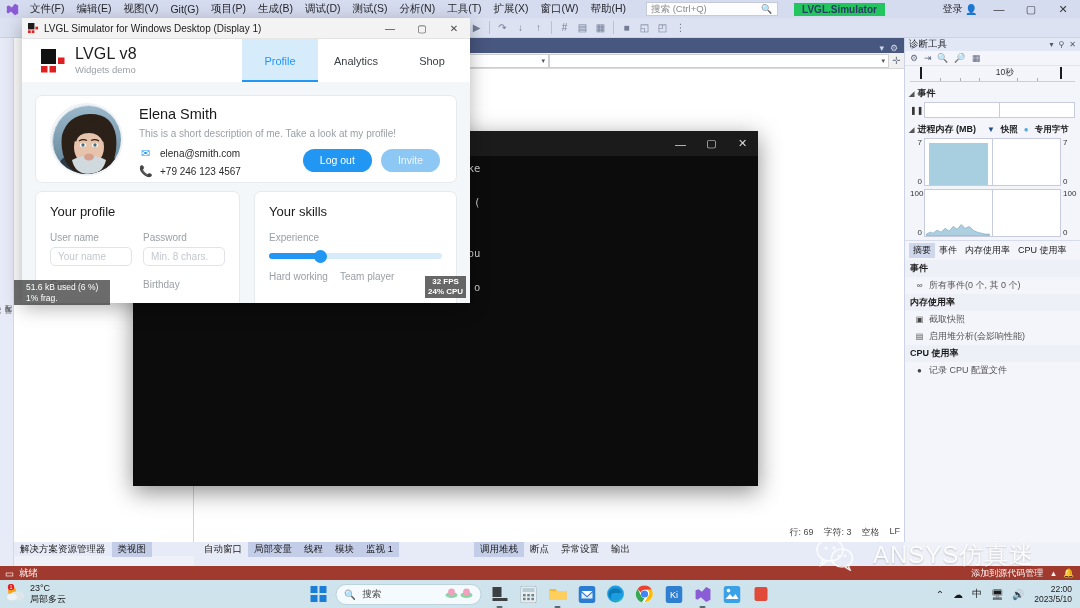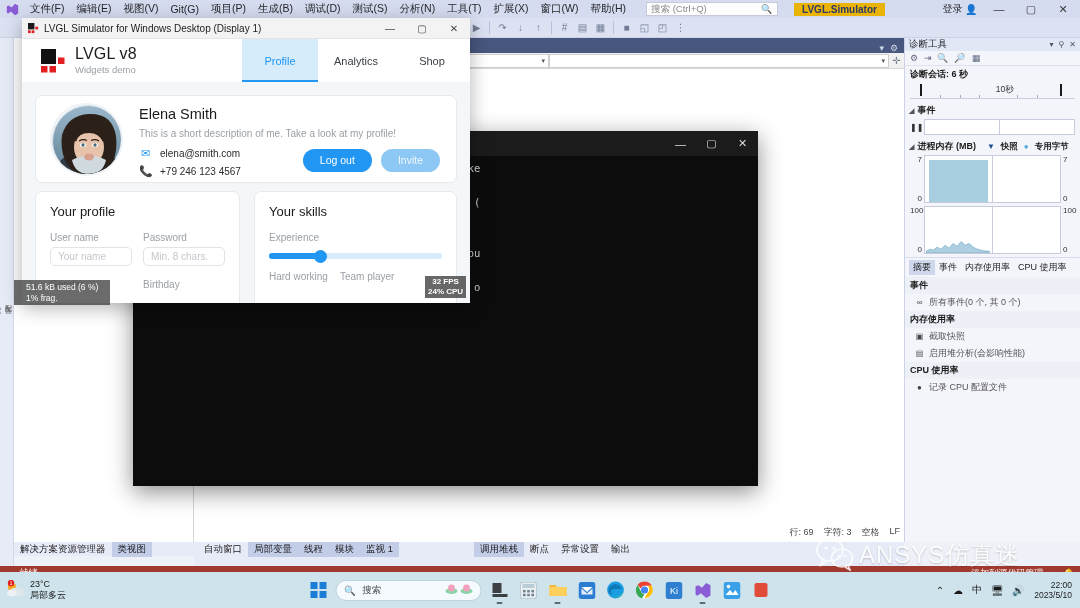--- a/index.html
+++ b/index.html
@@ -17,21 +17,21 @@
     height:18px; background:#d6dcf0; display:flex; align-items:center;
     font-size:10.5px; color:#1e1e1e; padding-left:4px; gap:0;
   }
   .vs-logo { width:16px; height:14px; display:flex; align-items:center; justify-content:center; margin-right:4px; }
   .vs-menu-item { padding:2px 6px; white-space:nowrap; color:#26272b; }
   .vs-search-box {
     margin-left:14px; width:132px; height:14px; background:#fdfdfe; border:1px solid #c6cbdc;
     display:flex; align-items:center; padding:0 4px; font-size:9.5px; color:#8a8a8a; position:relative;
   }
   .vs-search-box .mag { position:absolute; right:4px; color:#555; font-size:9px; }
-  .vs-solname { margin-left:16px; font-weight:bold; font-size:10px; color:#2b3a67; background:#eab308; padding:1px 8px; }
+  .vs-solname { margin-left:16px; font-weight:bold; font-size:10px; color:#2b3a67; background:#22c55e; padding:1px 8px; }
   .vs-right { margin-left:auto; display:flex; align-items:center; gap:2px; padding-right:2px; }
   .vs-signin { font-size:10px; color:#26272b; padding:0 4px; display:flex; align-items:center; gap:3px;}
   .wbtn { width:30px; height:18px; display:flex; align-items:center; justify-content:center; font-size:11px; color:#3a3a3a; }
 
   .vs-toolbar {
     height:20px; background:#dce2f2; display:flex; align-items:center; padding-left:4px; gap:3px;
     border-bottom:1px solid #ccd3e8;
   }
   .tb-ico { width:15px; height:15px; display:flex; align-items:center; justify-content:center; opacity:.65; font-size:10px; color:#3c4763; }
   .tb-sep { width:1px; height:13px; background:#b9c1da; margin:0 2px; }
@@ -176,27 +176,27 @@
                  background:#2196f3; border-radius:50%; }
   .chk-row { display:flex; gap:12px; margin-top:12px; font-size:10px; color:#9aa0a6; }
 
   
   #fps-badge { position:absolute; left:425px; top:276px; background:rgba(60,60,60,.78); color:#fff;
                font-size:8px; line-height:10px; padding:1px 3px; text-align:center; font-weight:bold; }
   #mem-tip { position:absolute; left:14px; top:280px; background:rgba(70,70,70,.80); color:#fff;
              font-size:8.5px; line-height:10.5px; padding:2px 12px; }
 
   
-  #watermark { position:absolute; left:815px; top:537px; display:flex; align-items:center; gap:4px;
+  #watermark { position:absolute; left:815px; top:537px; display:flex; align-items:center; gap:18px;
                opacity:.85; pointer-events:none; }
   #watermark .wtxt { font-size:24px; color:#fff; font-family:"Liberation Sans", sans-serif; letter-spacing:1px;
                      text-shadow:0 1px 2px rgba(0,0,0,.25); }
 
   
-  #taskbar { position:absolute; left:0; right:0; bottom:0; height:36px; background:#cfe3ec; display:flex; align-items:center; }
+  #taskbar { position:absolute; left:0; right:0; bottom:0; height:28px; background:#cfe3ec; display:flex; align-items:center; }
   .weather { display:flex; align-items:center; gap:4px; padding-left:6px; width:150px;}
   .weather .wi { position:relative; width:20px; height:20px;}
   .weather .wt { font-size:9px; line-height:11px; color:#1b1b1b;}
   .tb-center { position:absolute; left:50%; transform:translateX(-50%); display:flex; align-items:center; gap:7px; }
   .start { width:20px; height:20px; display:flex; flex-wrap:wrap; gap:1.5px; align-content:center; justify-content:center;}
   .start i { width:7px; height:7px; background:#1b7ed6; display:block; }
   .tb-search { width:146px; height:21px; background:#f4fafd; border:1px solid #bcd2dd; border-radius:11px;
                display:flex; align-items:center; padding:0 8px; gap:6px; font-size:9.5px; color:#4a4a4a; position:relative; }
   .tb-ic { width:22px; height:22px; border-radius:4px; display:flex; align-items:center; justify-content:center;
            position:relative; font-size:12px; }
@@ -439,21 +439,20 @@
           <span>✕</span>
         </span>
       </div>
       <div class="diag-tools">
         <span>⚙</span>
         <span>⇥</span>
         <span>🔍</span>
         <span>🔎</span>
         <span>▦</span>
       </div>
-      <div class="diag-sub">诊断会话: 6 秒</div>
 
       <div class="timeline">
         <div class="mark" style="left:6%"></div>
         <div class="mark" style="left:91%"></div>
         <div class="lbl">10秒</div>
         <div class="tick" style="left:18%"></div>
           <div class="tick" style="left:30%"></div>
         <div class="tick" style="left:42%"></div>
           <div class="tick" style="left:65%"></div>
         <div class="tick" style="left:77%"></div>

